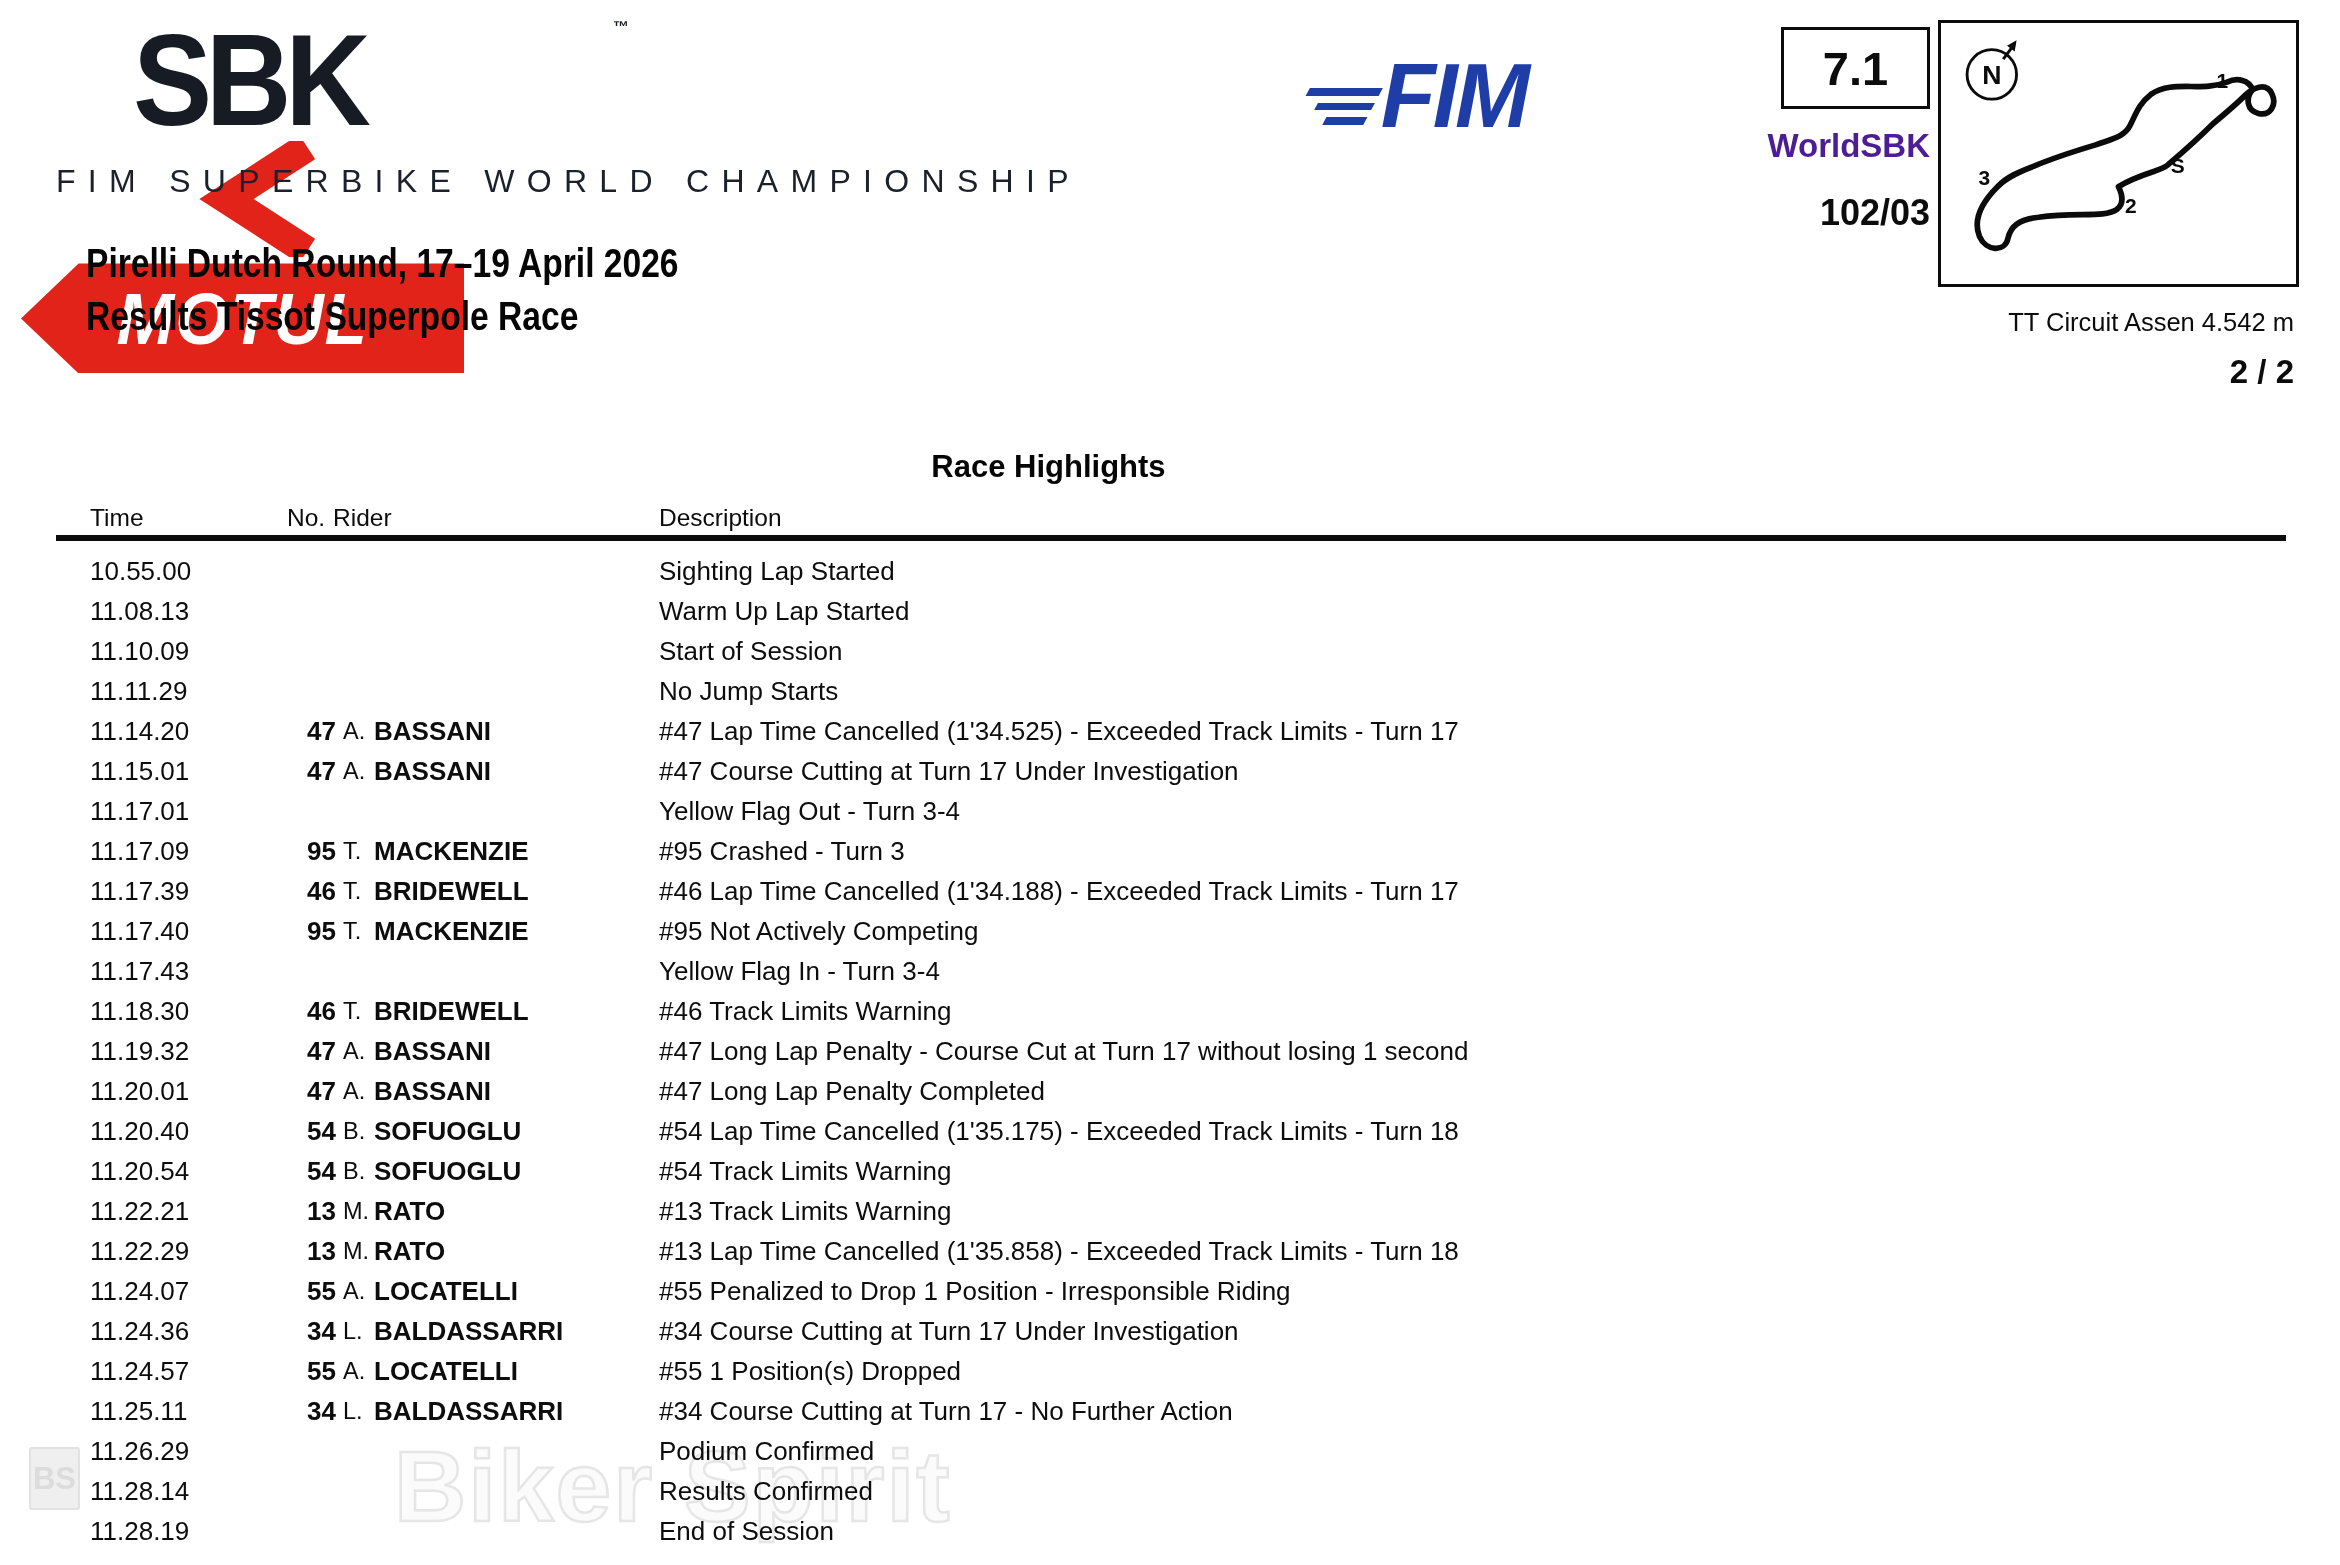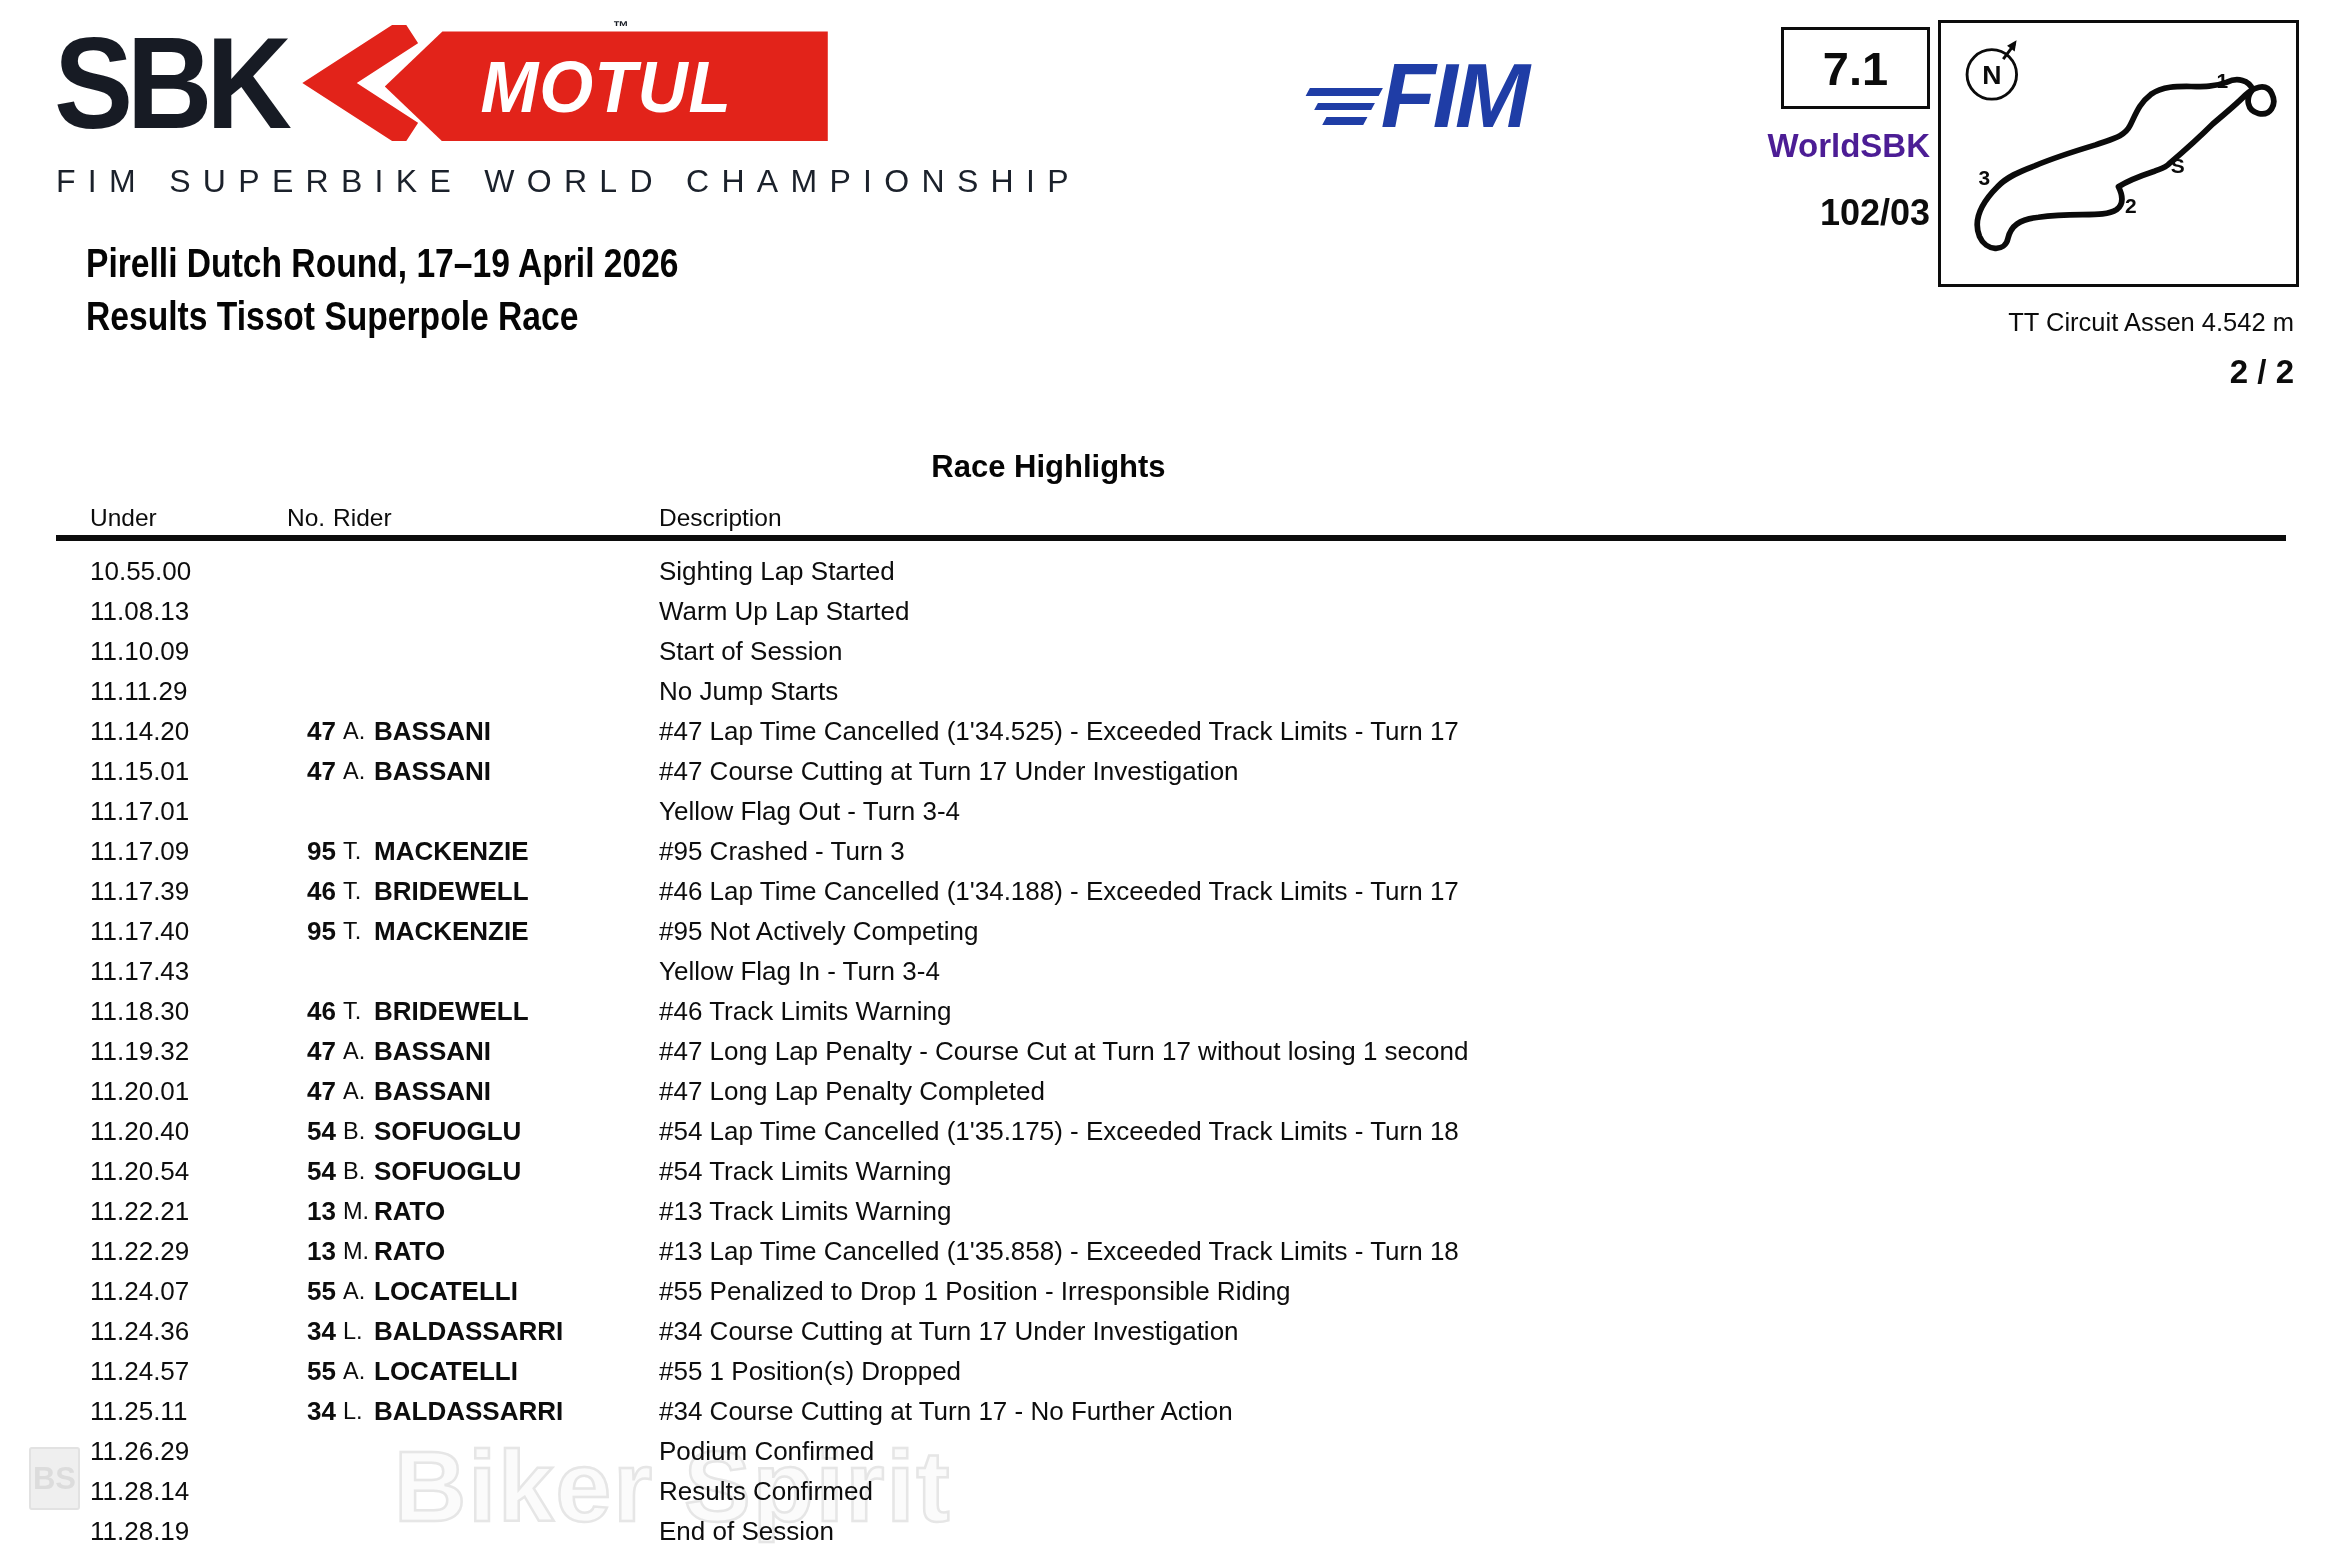--- a/index.html
+++ b/index.html
@@ -3,21 +3,21 @@
 <meta charset="utf-8">
 <style>
   html,body{margin:0;padding:0;background:#ffffff;}
   .page{
     position:relative;width:2341px;height:1565px;background:#ffffff;
     font-family:"Liberation Sans", sans-serif;color:#0c0c0c;overflow:hidden;
   }
   .abs{position:absolute;}
 
   
-  .sbk-block{left:54px;top:21.6px;display:flex;align-items:flex-end;}
+  .sbk-block{left:54px;top:21.6px;display:flex;align-items:center;flex-direction:column;}
   .sbk-text{
     font-size:129px;line-height:116px;font-weight:800;color:#171b24;
     letter-spacing:-6.9px;transform:scaleX(0.92);transform-origin:left top;
   }
   .sbk-chevron{margin-left:-5.9px;margin-top:3.9px;}
   .motul-box{
     margin-left:-33px;margin-top:5.9px;width:443px;height:110px;background:#e2231a;
     clip-path:polygon(13% 0,100% 0,100% 100%,13% 100%,0 50%);
     display:flex;align-items:center;justify-content:center;
   }
@@ -169,21 +169,21 @@
       <text x="240" y="158" font-size="22" font-weight="bold" font-family="Liberation Sans, sans-serif" fill="#0b0b0b">S</text>
       <text x="192" y="200" font-size="22" font-weight="bold" font-family="Liberation Sans, sans-serif" fill="#0b0b0b">2</text>
       <text x="38" y="170" font-size="22" font-weight="bold" font-family="Liberation Sans, sans-serif" fill="#0b0b0b">3</text>
     </svg>
   </div>
   <div class="abs map-caption">TT Circuit Assen 4.542 m</div>
   <div class="abs page-num">2 / 2</div>
 
   <div class="abs table-title">Race Highlights</div>
   <div class="thead">
-    <span class="th-time">Under</span>
+    <span class="th-time">Time</span>
     <span class="th-no">No.</span>
     <span class="th-rider">Rider</span>
     <span class="th-desc">Description</span>
   </div>
   <div class="abs head-rule"></div>
 
   <div class="abs rows" id="rows-container">
       <div class="trow">
         <span class="c-time">10.55.00</span>
         <span class="c-no"></span>

